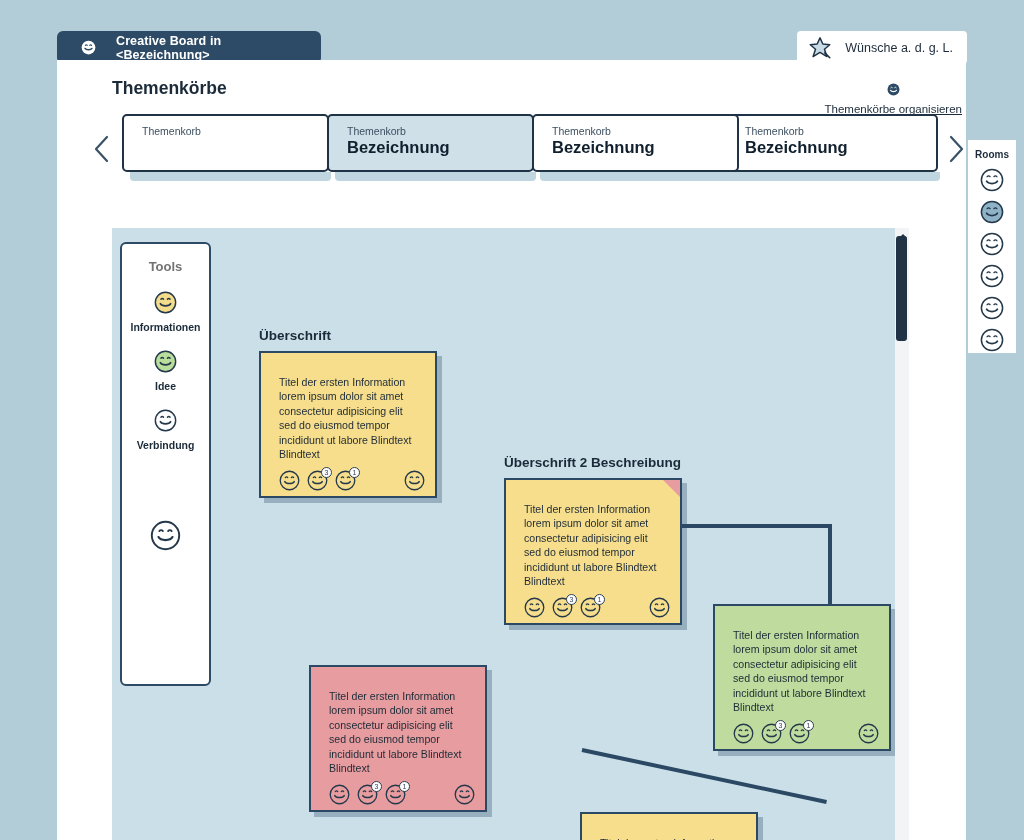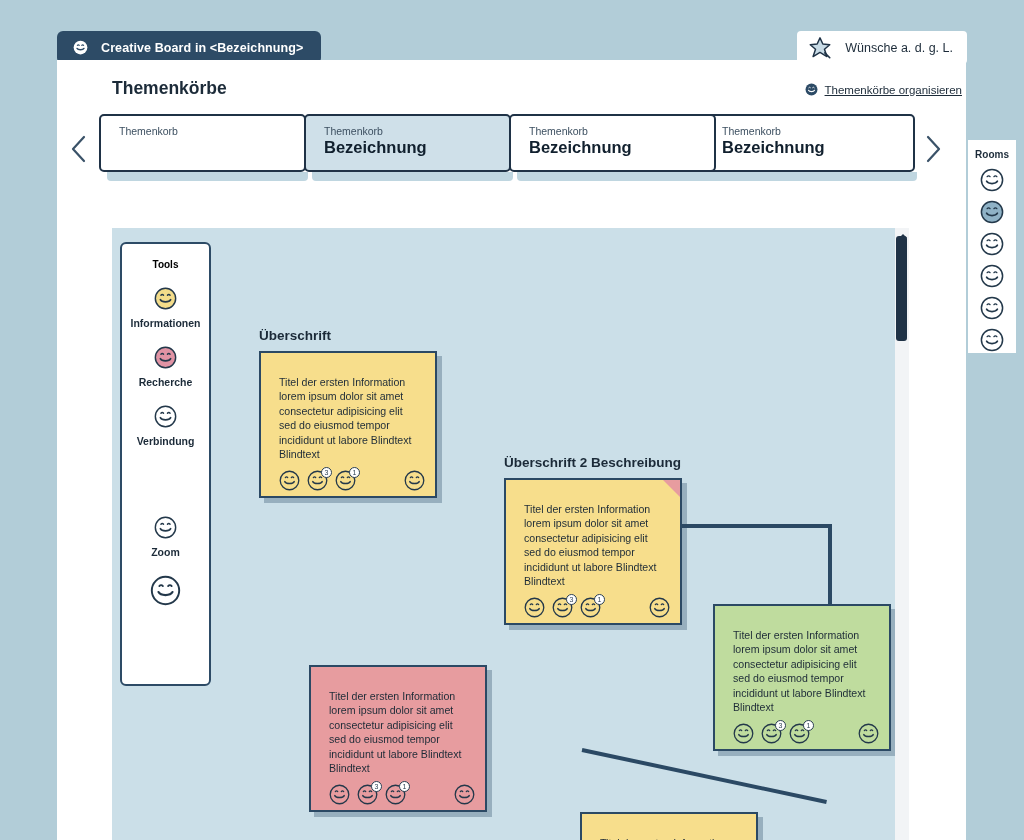--- a/index.html
+++ b/index.html
@@ -9,22 +9,22 @@
     font-family: "Liberation Sans", sans-serif;
     overflow: hidden;
   }
   #root { position: relative; width: 1024px; height: 840px; }
 
   
   .board-chip {
     position: absolute; left: 57px; top: 31px;
     width: 264px; height: 33px;
     background: #2d4b66; border-radius: 6px;
-    display: flex; align-items: center; gap: 13px;
-    padding: 0 16px;
+    display: flex; align-items: center; gap: 20px;
+    padding: 0 24px;
     color: #ffffff; font-size: 12.5px; font-weight: bold;
     letter-spacing: .1px;
   }
   .chip-smiley { width: 15px; height: 15px; flex: 0 0 auto; }
 
   
   .topbtn-bar { position: absolute; right: 57px; top: 31px; display: flex; gap: 6px; }
   .topbtn {
     height: 33px; background: #ffffff; border-radius: 4px;
     display: flex; align-items: center; gap: 12px;
@@ -40,26 +40,26 @@
     background: #ffffff;
   }
 
   .page-title {
     position: absolute; left: 112px; top: 78px;
     font-size: 17.5px; font-weight: bold; color: #1c2b39;
   }
   .organize-link {
     position: absolute; right: 62px; top: 83px;
     display: flex; align-items: center; gap: 7px;
-    font-size: 11.5px; color: #1c2b39;
+    font-size: 11.5px; color: #1c2b39; flex-direction: column;
   }
   .organize-link .lbl { text-decoration: underline; }
 
   
-  .tabs-row { position: absolute; left: 61px; top: 112px; width: 890px; height: 72px; }
+  .tabs-row { position: absolute; left: 84px; top: 112px; width: 890px; height: 72px; }
   .arrow {
     position: absolute; top: 22px; width: 22px; height: 30px;
     color: #3a5268; font-size: 27px; line-height: 28px; font-weight: 300;
   }
   .arrow-left { left: 8px; }
   .arrow-right { left: 862px; }
 
   .tab {
     position: absolute; top: 2px; height: 58px;
     border: 2.3px solid #1f3246; border-radius: 5px;
@@ -94,21 +94,21 @@
     border:4px solid transparent; border-bottom-color:#1f3246;
   }
 
   
   .tools {
     position: absolute; left: 8px; top: 14px;
     width: 91px; height: 444px;
     background: #ffffff; border: 2.2px solid #2d4b66; border-radius: 6px;
     text-align: center; padding-top: 15px;
   }
-  .tools h4 { font-size: 10px; color: #000000; font-weight: bold; }
+  .tools h4 { font-size: 13px; color: #737373; font-weight: bold; }
   .tool { margin-top: 17px; }
   .tool .cap { font-size: 10.5px; color: #1c2b39; margin-top: 3px; font-weight: bold; }
   .tool-gap { height: 52px; }
 
   
   .note-head {
     position: absolute; font-size: 13.5px; font-weight: bold; color: #1b2a38;
   }
   .note {
     position: absolute; border: 2.4px solid #2b4964;
@@ -228,50 +228,42 @@
 
       <div class="tool">
         <svg width="23" height="23" viewBox="0 0 24 24">
           <circle cx="12" cy="12" r="10.6" fill="#f3dc8a" stroke="#23384a" stroke-width="1.5"></circle>
           <path d="M6.6 13.2c1.6 3.1 9.2 3.1 10.8 0" stroke="#23384a" stroke-width="1.7" fill="none" stroke-linecap="round"></path>
           <path d="M7.2 8.6c.8-1 2-1 2.8 0M14 8.6c.8-1 2-1 2.8 0" stroke="#23384a" stroke-width="1.4" fill="none" stroke-linecap="round"></path>
         </svg>
         <div class="cap">Informationen</div>
       </div>
 
-
       <div class="tool">
         <svg width="23" height="23" viewBox="0 0 24 24">
-          <circle cx="12" cy="12" r="10.6" fill="#e093a4" stroke="#23384a" stroke-width="1.5"></circle>
-          <path d="M6.6 13.2c1.6 3.1 9.2 3.1 10.8 0" stroke="#23384a" stroke-width="1.7" fill="none" stroke-linecap="round"></path>
-          <path d="M7.2 8.6c.8-1 2-1 2.8 0M14 8.6c.8-1 2-1 2.8 0" stroke="#23384a" stroke-width="1.4" fill="none" stroke-linecap="round"></path>
-        </svg>
-        <div class="cap">Recherche</div>
-      </div>
+          <circle cx="12" cy="12" r="10.6" fill="#b9dd9b" stroke="#23384a" stroke-width="1.5"></circle>
+          <path d="M6.6 13.2c1.6 3.1 9.2 3.1 10.8 0" stroke="#23384a" stroke-width="1.7" fill="none" stroke-linecap="round"></path>
+          <path d="M7.2 8.6c.8-1 2-1 2.8 0M14 8.6c.8-1 2-1 2.8 0" stroke="#23384a" stroke-width="1.4" fill="none" stroke-linecap="round"></path>
+        </svg>
+        <div class="cap">Idee</div>
+      </div>
+
 
       <div class="tool">
         <svg width="23" height="23" viewBox="0 0 24 24">
           <circle cx="12" cy="12" r="10.6" fill="#ffffff" stroke="#23384a" stroke-width="1.5"></circle>
           <path d="M6.6 13.2c1.6 3.1 9.2 3.1 10.8 0" stroke="#23384a" stroke-width="1.7" fill="none" stroke-linecap="round"></path>
           <path d="M7.2 8.6c.8-1 2-1 2.8 0M14 8.6c.8-1 2-1 2.8 0" stroke="#23384a" stroke-width="1.4" fill="none" stroke-linecap="round"></path>
         </svg>
         <div class="cap">Verbindung</div>
       </div>
 
       <div class="tool-gap"></div>
 
 
-      <div class="tool">
-        <svg width="23" height="23" viewBox="0 0 24 24">
-          <circle cx="12" cy="12" r="10.6" fill="#ffffff" stroke="#23384a" stroke-width="1.5"></circle>
-          <path d="M6.6 13.2c1.6 3.1 9.2 3.1 10.8 0" stroke="#23384a" stroke-width="1.7" fill="none" stroke-linecap="round"></path>
-          <path d="M7.2 8.6c.8-1 2-1 2.8 0M14 8.6c.8-1 2-1 2.8 0" stroke="#23384a" stroke-width="1.4" fill="none" stroke-linecap="round"></path>
-        </svg>
-        <div class="cap">Zoom</div>
-      </div>
 
       <div class="tool">
         <svg width="31" height="31" viewBox="0 0 24 24">
           <circle cx="12" cy="12" r="10.6" fill="#ffffff" stroke="#23384a" stroke-width="1.5"></circle>
           <path d="M6.6 13.2c1.6 3.1 9.2 3.1 10.8 0" stroke="#23384a" stroke-width="1.7" fill="none" stroke-linecap="round"></path>
           <path d="M7.2 8.6c.8-1 2-1 2.8 0M14 8.6c.8-1 2-1 2.8 0" stroke="#23384a" stroke-width="1.4" fill="none" stroke-linecap="round"></path>
         </svg>
       </div>
     </div>
 

